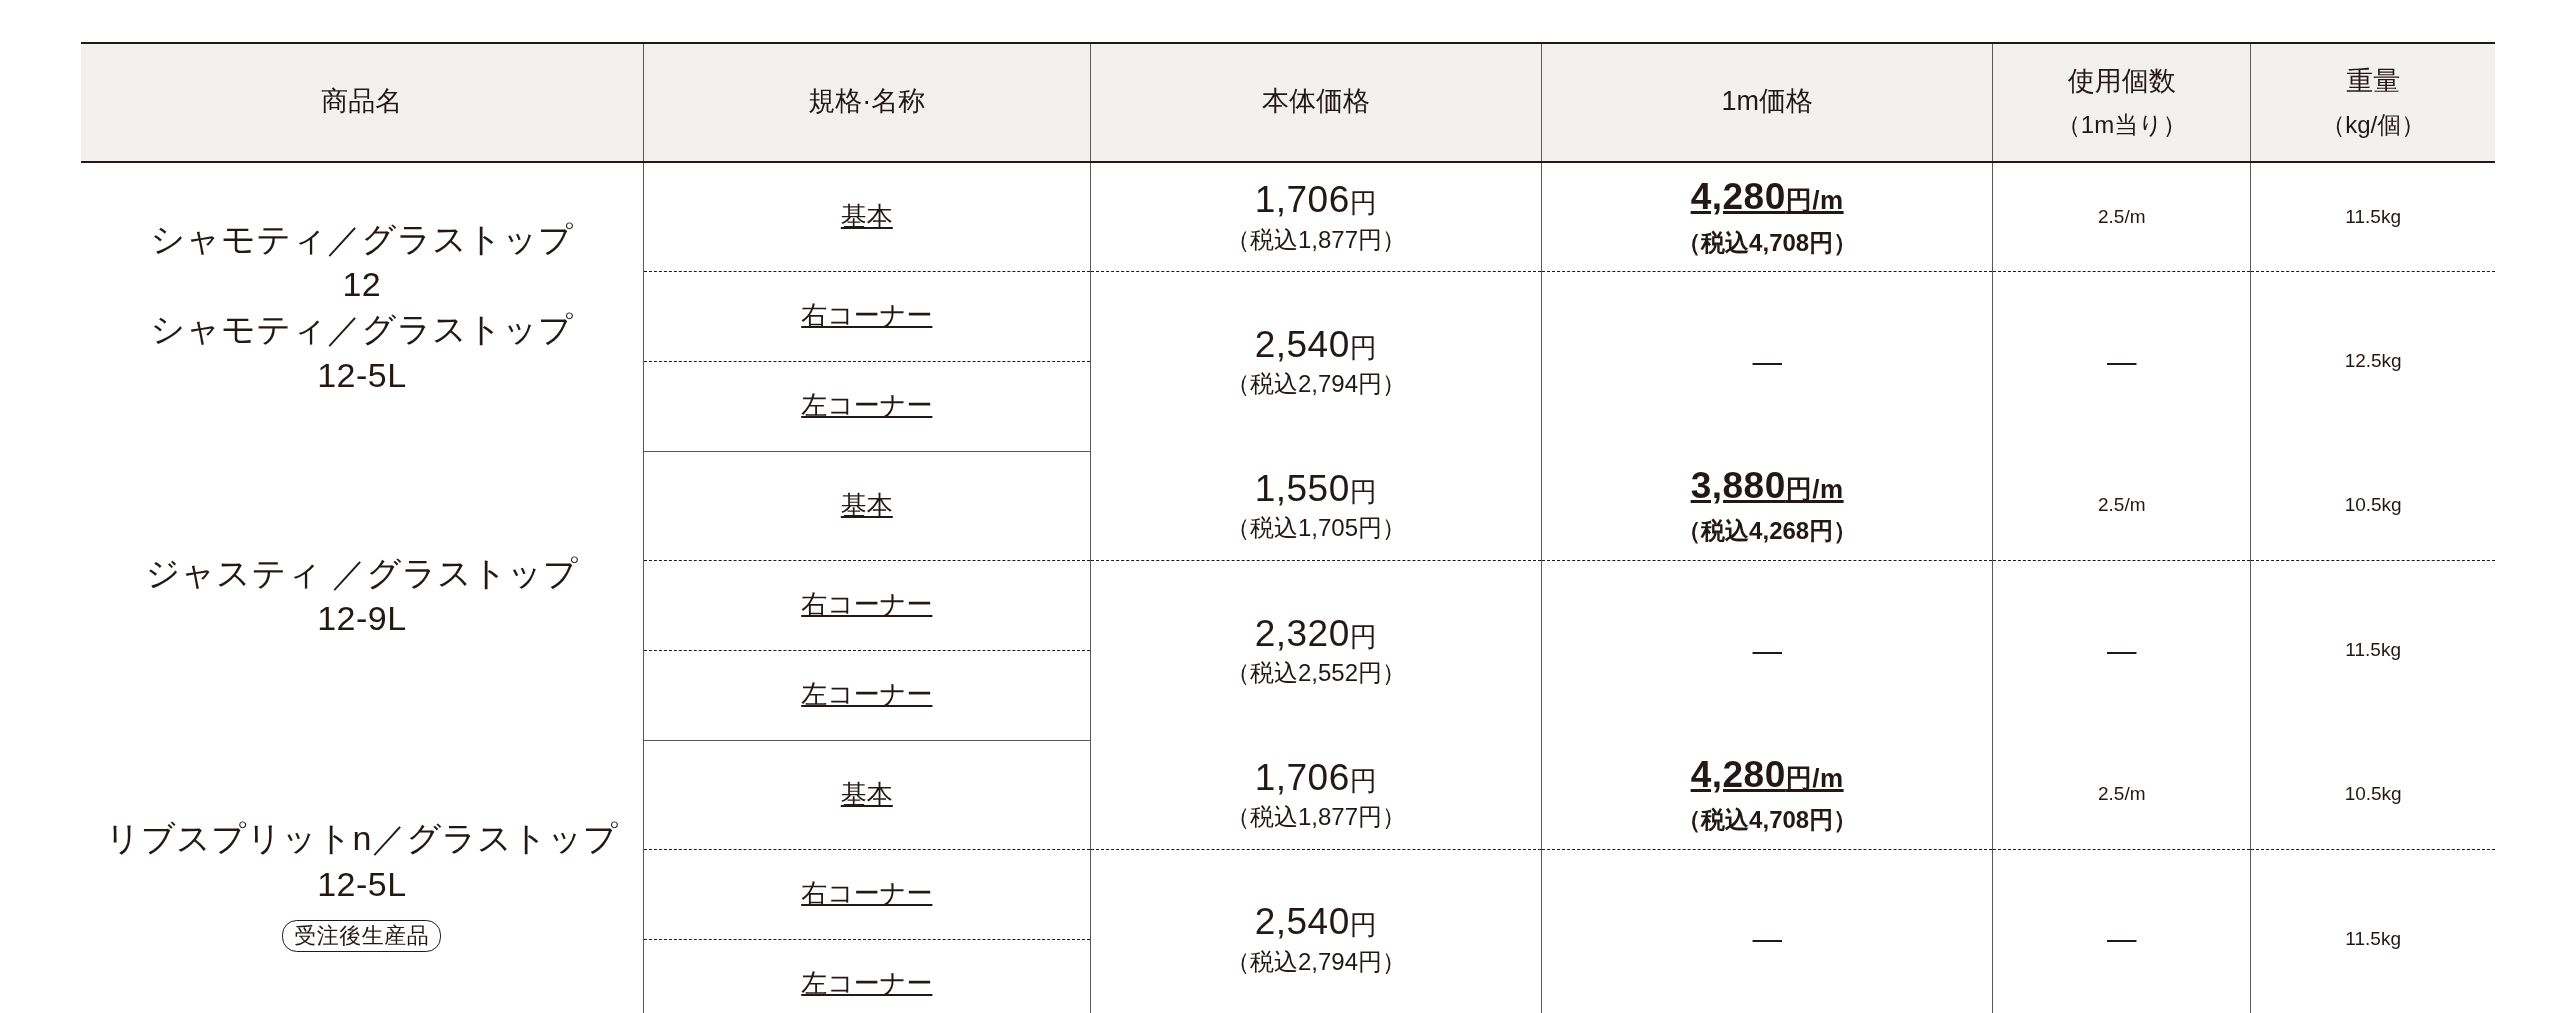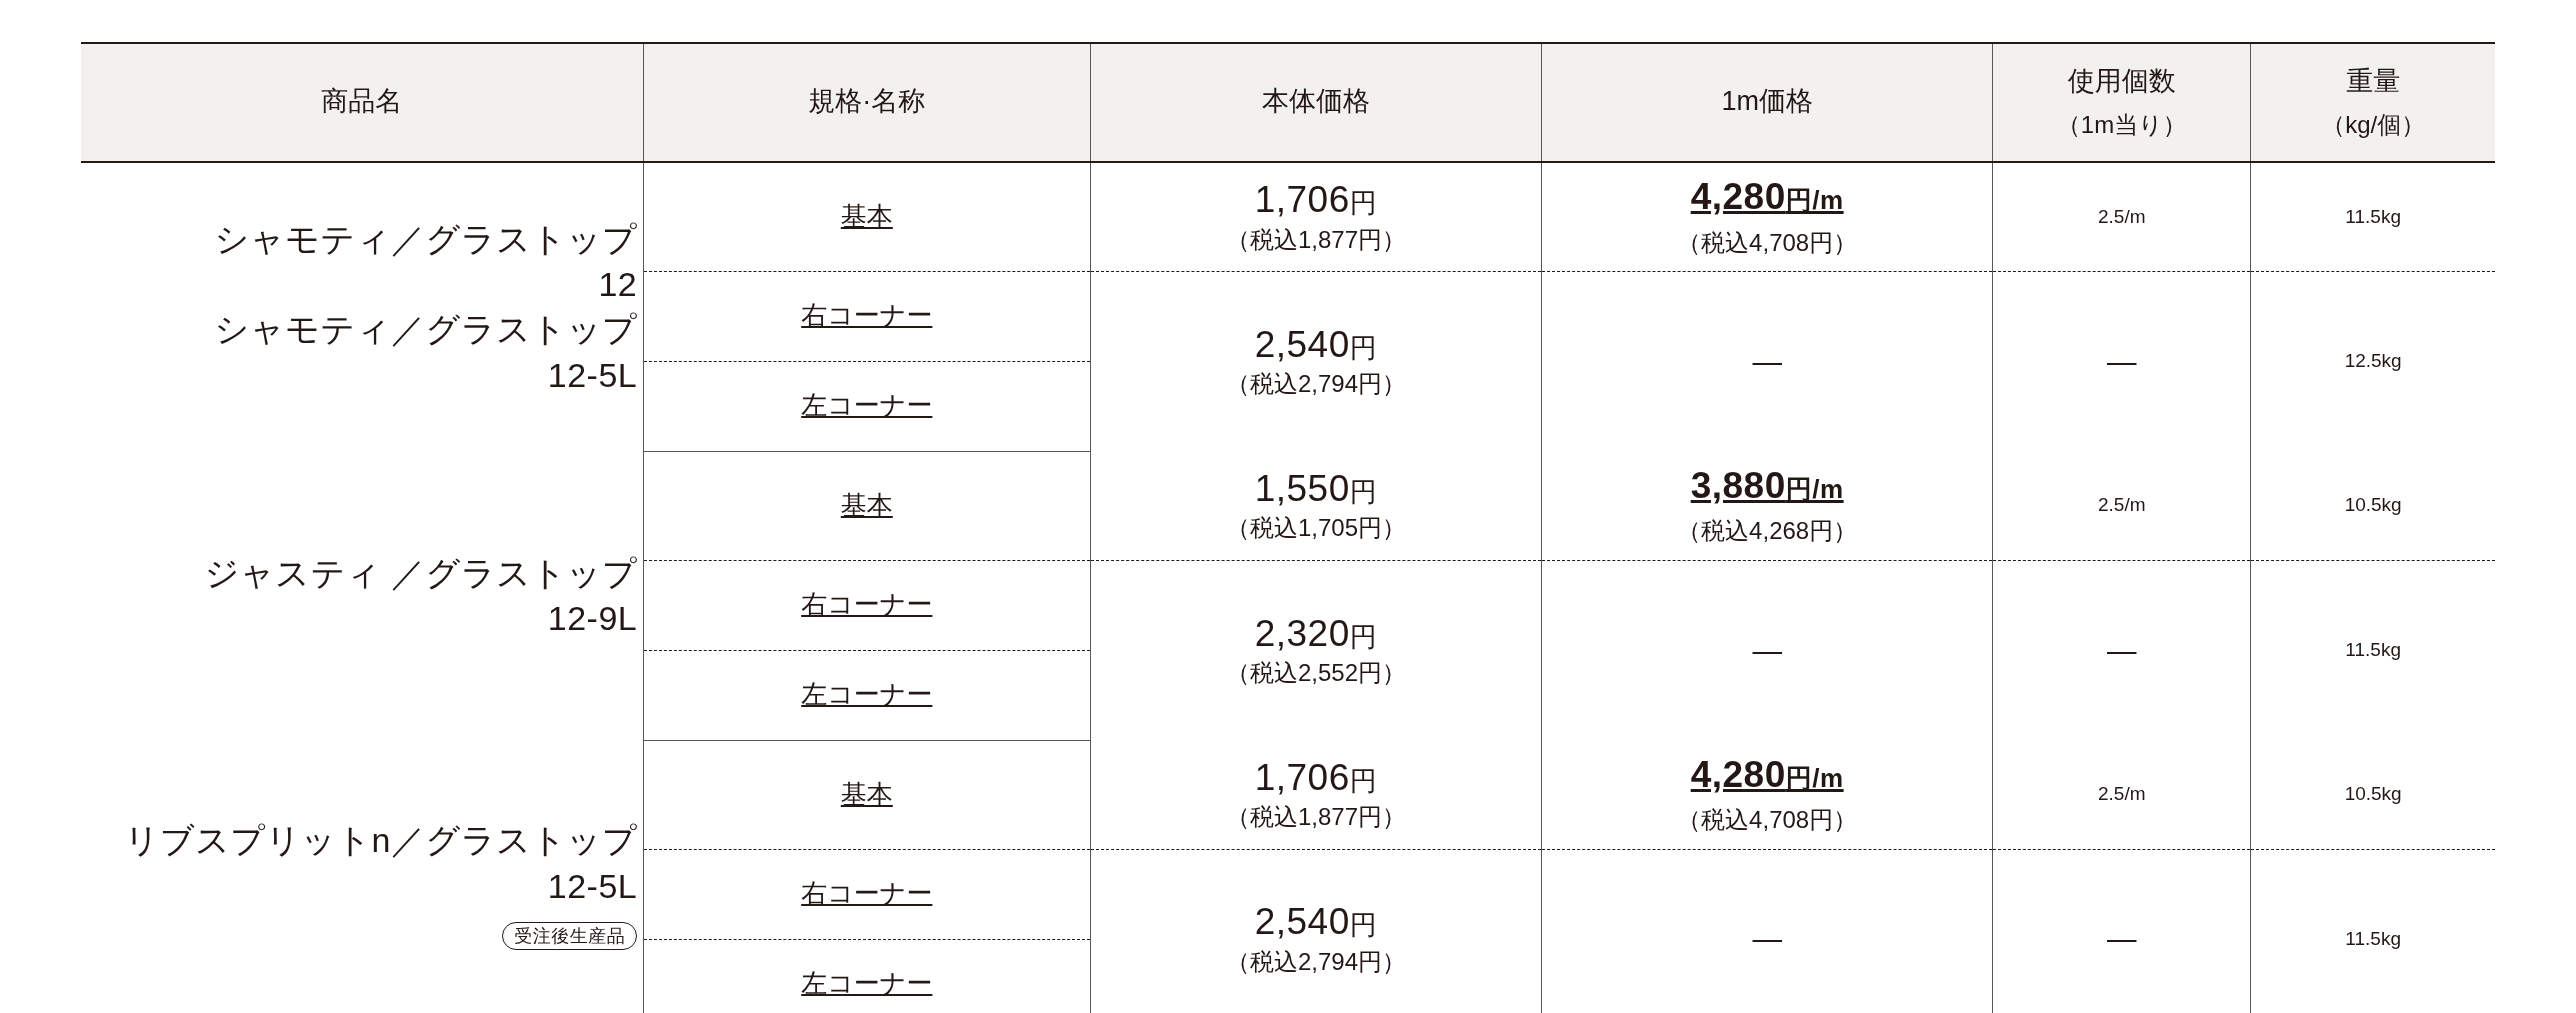--- a/index.html
+++ b/index.html
@@ -58,21 +58,21 @@
     margin-top: 12px;
   }
 
   tbody td {
     text-align: center;
     vertical-align: middle;
     border-left: 1.8px solid #595757;
     padding: 0 5.5px;
     color: #231815;
   }
-  tbody td.first { border-left: none; text-align: right; }
+  tbody td.first { border-left: none; }
 
   
   tbody tr.group-end > td {
     border-bottom: 1.8px solid #595757;
   }
   
   tbody td.dash-bottom {
     border-bottom: 1.8px dashed #231815;
   }
 
@@ -82,21 +82,21 @@
     letter-spacing: 0.5px;
     white-space: pre-line;
   }
 
   .badge {
     display: inline-block;
     margin-top: 13px;
     padding: 3.7px 11px 4.6px 11px;
     border: 1.8px solid #231815;
     border-radius: 14.7px;
-    font-size: 18px;
+    font-size: 22px;
     line-height: 1;
     letter-spacing: 0.5px;
     white-space: nowrap;
   }
 
   .spec-label {
     font-size: 26px;
     line-height: 1.3;
     text-decoration: underline;
   }
@@ -119,21 +119,21 @@
     line-height: 1.12;
     font-weight: bold;
     letter-spacing: 0.5px;
     text-decoration: underline;
   }
   .mprice-main .unit { font-size: 26px; font-weight: bold; }
   .mprice-tax {
     display: block;
     font-size: 24px;
     line-height: 1.3;
-    font-weight: normal;
+    font-weight: bold;
     margin-top: 9px;
   }
 
   .dash-txt {
     font-size: 29.5px;
     line-height: 1;
   }
   .plain {
     font-size: 19px;
     line-height: 1.2;

